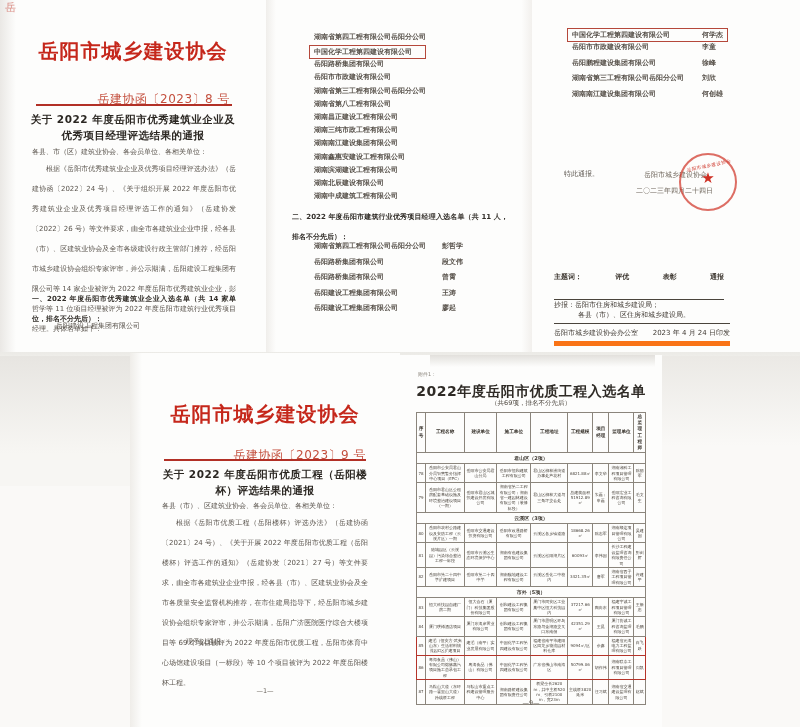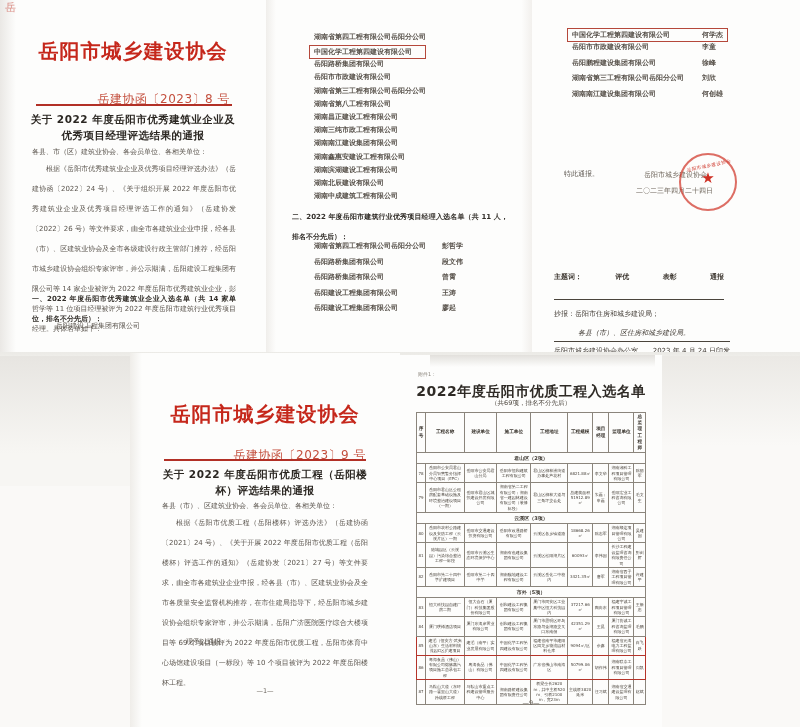--- a/index.html
+++ b/index.html
@@ -42,21 +42,21 @@
          border-radius:50%;box-sizing:border-box;}
   .stamp-star{position:absolute;left:0;top:16px;width:100%;text-align:center;
               color:#ce3024;font-size:15px;line-height:15px;}
   .stamp-arc{position:absolute;left:3px;top:8px;width:50px;text-align:center;font-size:4.5px;
              color:#cf3a2e;letter-spacing:.5px;transform:rotate(-12deg);white-space:nowrap;overflow:hidden;}
   .sig{position:absolute;font-size:7px;color:#6e655a;white-space:nowrap;}
 
   .subject-block{position:absolute;font-size:7px;color:#403a33;}
   .subject-row{display:flex;width:170px;font-weight:bold;border-bottom:1.5px solid #4a443c;
                padding-bottom:17px;justify-content:space-between;}
-  .cc-line{margin-top:9px;white-space:nowrap;}
+  .cc-line{margin-top:0;white-space:nowrap;}
   .cc-underline{border-bottom:1px solid #4a443c;padding-bottom:3px;}
   .footer-row{display:flex;justify-content:space-between;border-bottom:5px solid #f97316;
               padding:4px 0 3px 0;}
 
   .page-number{position:absolute;width:100%;text-align:center;font-size:6.5px;color:#6b655d;}
 
   .attach-label{position:absolute;font-size:5px;color:#8a847b;}
   .attach-title{position:absolute;width:100%;text-align:center;font-weight:bold;
                 font-size:14px;color:#2f2b26;letter-spacing:.5px;}
   .attach-sub{position:absolute;width:100%;text-align:center;font-size:6.5px;color:#4a443c;}
@@ -167,21 +167,21 @@
       <div class="stamp-star">★</div>
     </div>
     <div class="subject-block" style="left:22px;top:272px;width:176px;">
       <div class="subject-row">
         <span>主题词：</span>
         <span>评优</span>
         <span>表彰</span>
         <span>通报</span>
       </div>
       <div class="cc-line">抄报：岳阳市住房和城乡建设局；</div>
-      <div class="cc-line cc-underline" style="padding-left:24px;font-style:italic;">各县（市）、区住房和城乡建设局。</div>
+      <div class="cc-line cc-underline" style="padding-left:24px;">各县（市）、区住房和城乡建设局。</div>
       <div class="footer-row">
         <span>岳阳市城乡建设协会办公室</span>
         <span>2023 年 4 月 24 日印发</span>
       </div>
     </div>
   </div>
 
   <div class="page" id="p4">
     <div class="red-title" style="top:48px;">岳阳市城乡建设协会</div>
     <div class="doc-no" style="top:94px;right:34px;">岳建协函〔2023〕9 号</div>

